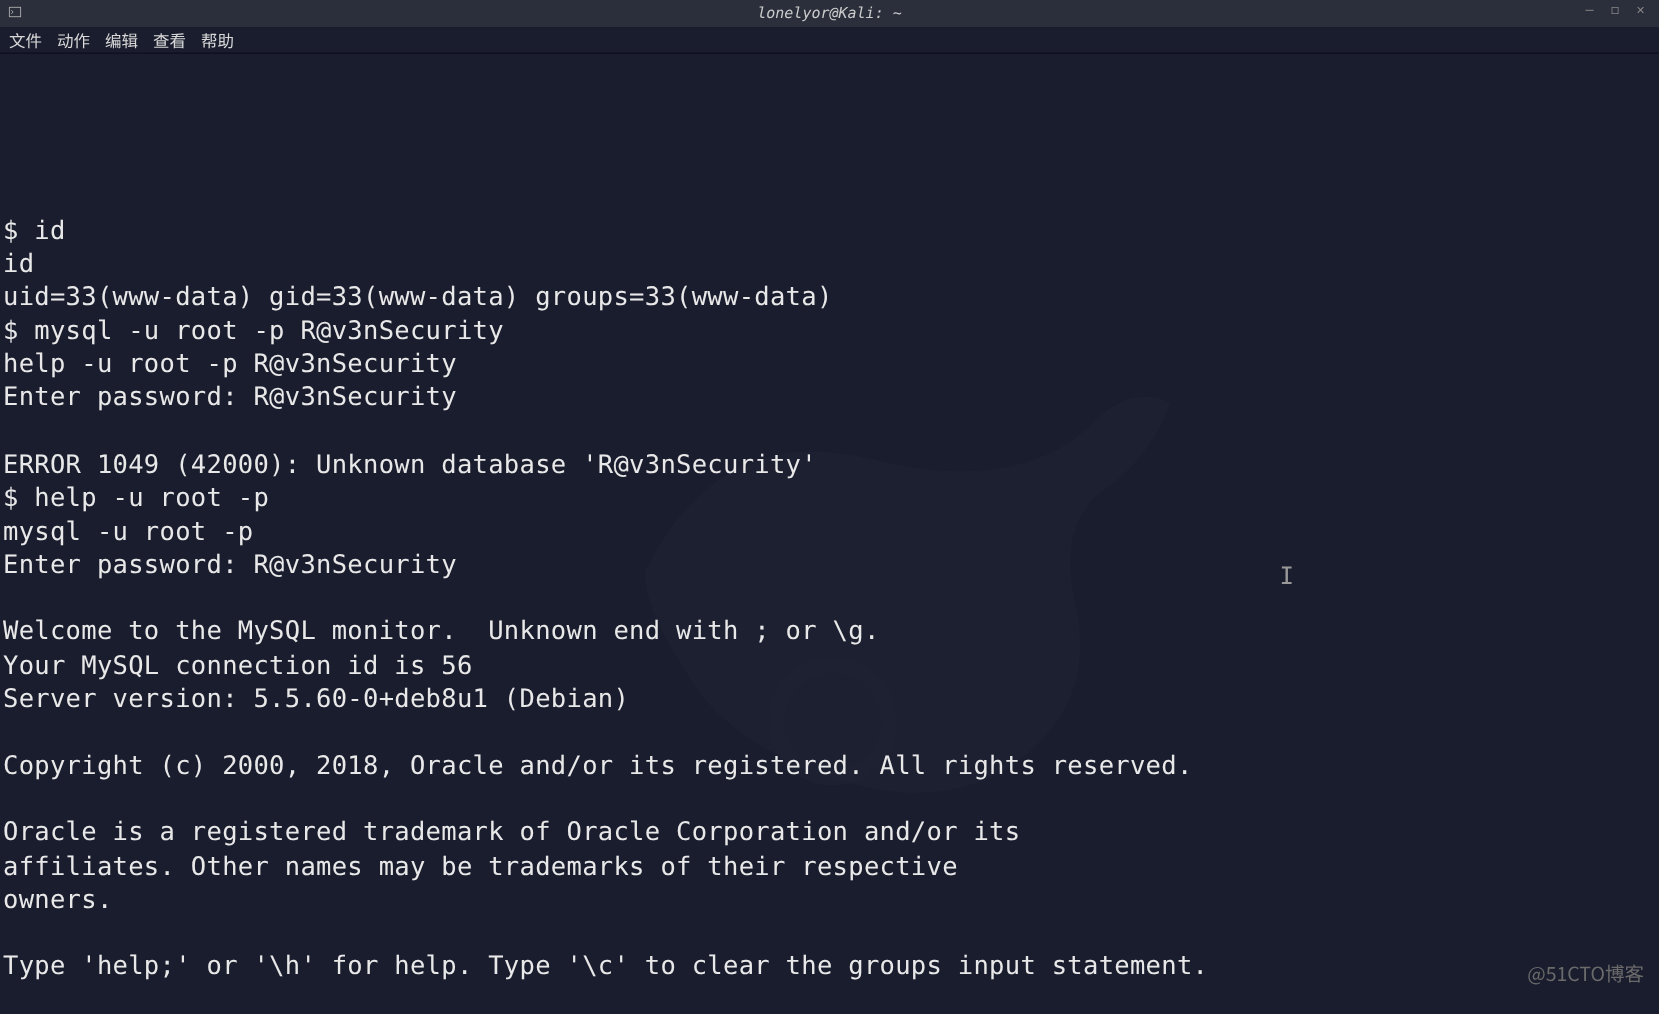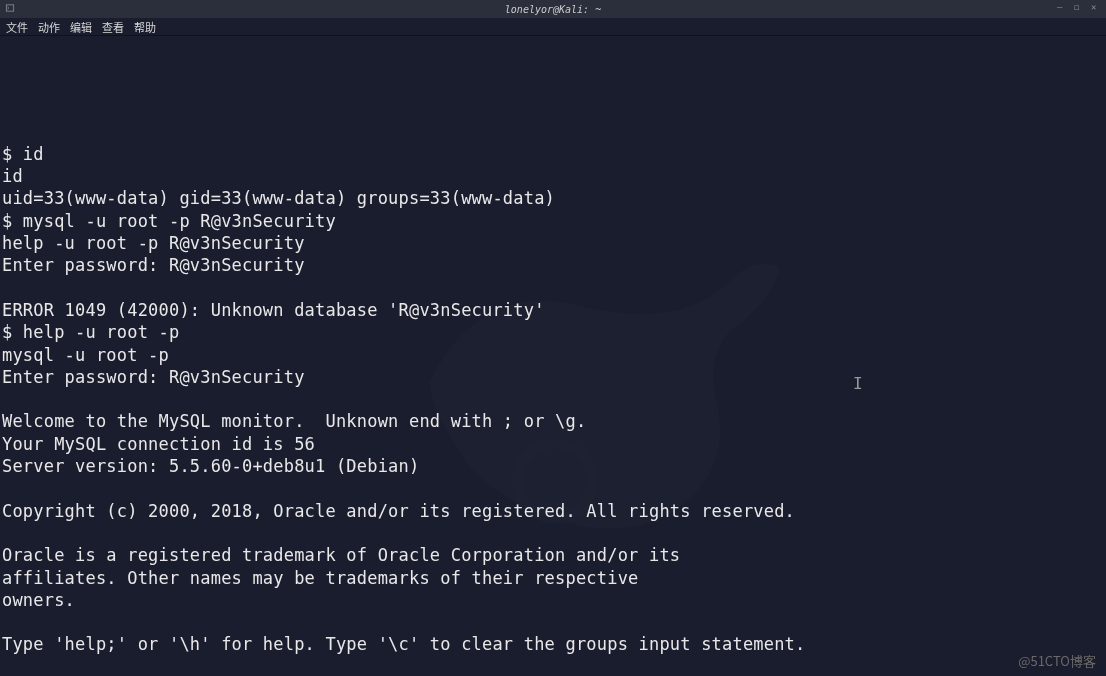--- a/index.html
+++ b/index.html
@@ -90,21 +90,21 @@
       padding-left: 2px;
     }
     .text-cursor {
       position: absolute;
       color: #999;
       font-size: 16px;
       pointer-events: none;
     }
     .watermark {
       position: absolute;
-      bottom: 6px;
+      bottom: 18px;
       right: 10px;
       color: #6a6a6a;
       font-size: 13px;
       font-family: "Noto Sans CJK SC", sans-serif;
     }
     .dragon-bg {
       position: absolute;
       top: 120px;
       left: 280px;
       width: 600px;

